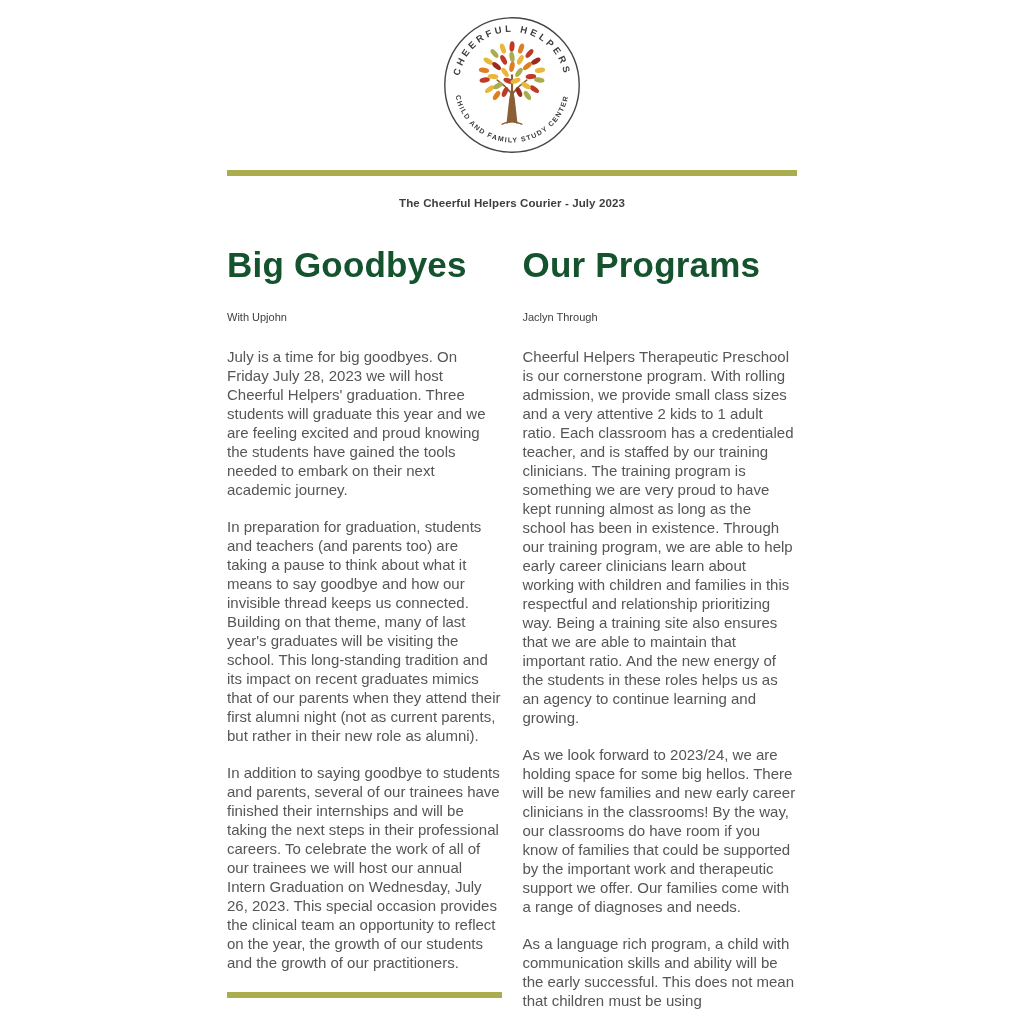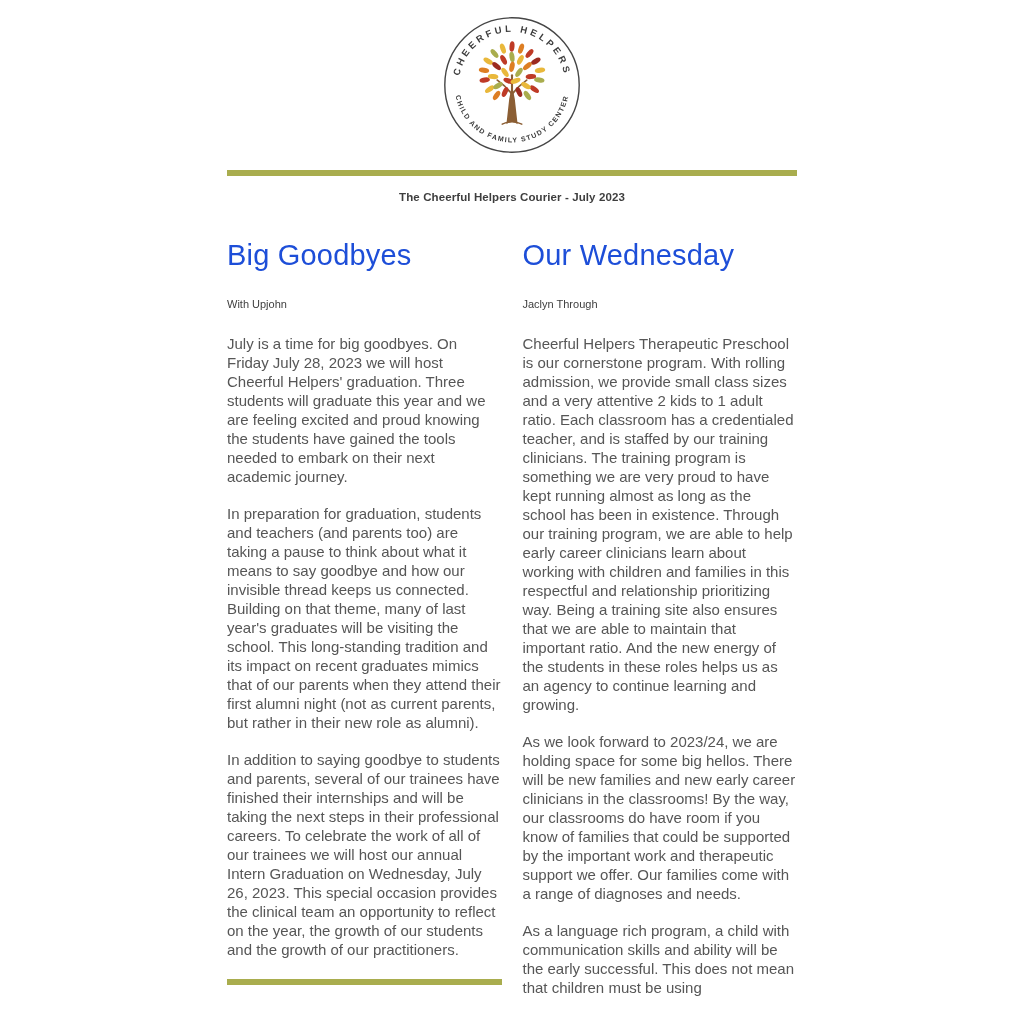--- a/index.html
+++ b/index.html
@@ -19,31 +19,31 @@
   .logo-row { display:flex; justify-content:center; }
   .logo-row svg { display:block; }
 
   .rule { height:6px; background:#A9AD4E; margin-top:15px; }
 
   .masthead {
     text-align:center;
     font-size:11.5px;
     font-weight:bold;
     color:#3e3e3e;
-    margin-top:15px;
+    margin-top:21px;
     letter-spacing:0.1px;
   }
 
   .columns { display:flex; gap:21px; margin-top:14px; align-items:flex-start; }
   .col { flex:1; min-width:0; }
 
   .article-title {
-    font-size:29px;
-    font-weight:normal;
-    color:#1d4ed8;
+    font-size:35px;
+    font-weight:bold;
+    color:#14532d;
     letter-spacing:0.2px;
     margin-top:22px;
     font-family:"Liberation Sans", sans-serif;
   }
   .byline {
     font-size:11px;
     color:#3e3e3e;
     margin-top:26px;
   }
   .col p {
@@ -140,21 +140,21 @@
       <div class="col">
         <h1 class="article-title">Big Goodbyes</h1>
         <div class="byline">With Upjohn</div>
         <p>July is a time for big goodbyes. On Friday July 28, 2023 we will host Cheerful Helpers' graduation. Three students will graduate this year and we are feeling excited and proud knowing the students have gained the tools needed to embark on their next academic journey.</p>
         <p>In preparation for graduation, students and teachers (and parents too) are taking a pause to think about what it means to say goodbye and how our invisible thread keeps us connected. Building on that theme, many of last year's graduates will be visiting the school. This long-standing tradition and its impact on recent graduates mimics that of our parents when they attend their first alumni night (not as current parents, but rather in their new role as alumni).</p>
         <p>In addition to saying goodbye to students and parents, several of our trainees have finished their internships and will be taking the next steps in their professional careers. To celebrate the work of all of our trainees we will host our annual Intern Graduation on Wednesday, July 26, 2023. This special occasion provides the clinical team an opportunity to reflect on the year, the growth of our students and the growth of our practitioners.</p>
         <div class="col-rule" style="background: rgb(169, 173, 78);"></div>
       </div>
 
       <div class="col">
-        <h1 class="article-title">Our Wednesday</h1>
+        <h1 class="article-title">Our Programs</h1>
         <div class="byline">Jaclyn Through</div>
         <p>Cheerful Helpers Therapeutic Preschool is our cornerstone program. With rolling admission, we provide small class sizes and a very attentive 2 kids to 1 adult ratio. Each classroom has a credentialed teacher, and is staffed by our training clinicians. The training program is something we are very proud to have kept running almost as long as the school has been in existence. Through our training program, we are able to help early career clinicians learn about working with children and families in this respectful and relationship prioritizing way. Being a training site also ensures that we are able to maintain that important ratio. And the new energy of the students in these roles helps us as an agency to continue learning and growing.</p>
         <p>As we look forward to 2023/24, we are holding space for some big hellos. There will be new families and new early career clinicians in the classrooms! By the way, our classrooms do have room if you know of families that could be supported by the important work and therapeutic support we offer. Our families come with a range of diagnoses and needs.</p>
         <p>As a language rich program, a child with communication skills and ability will be the early successful. This does not mean that children must be using</p>
       </div>
 
     </div>
   </div>
 </div>
 

